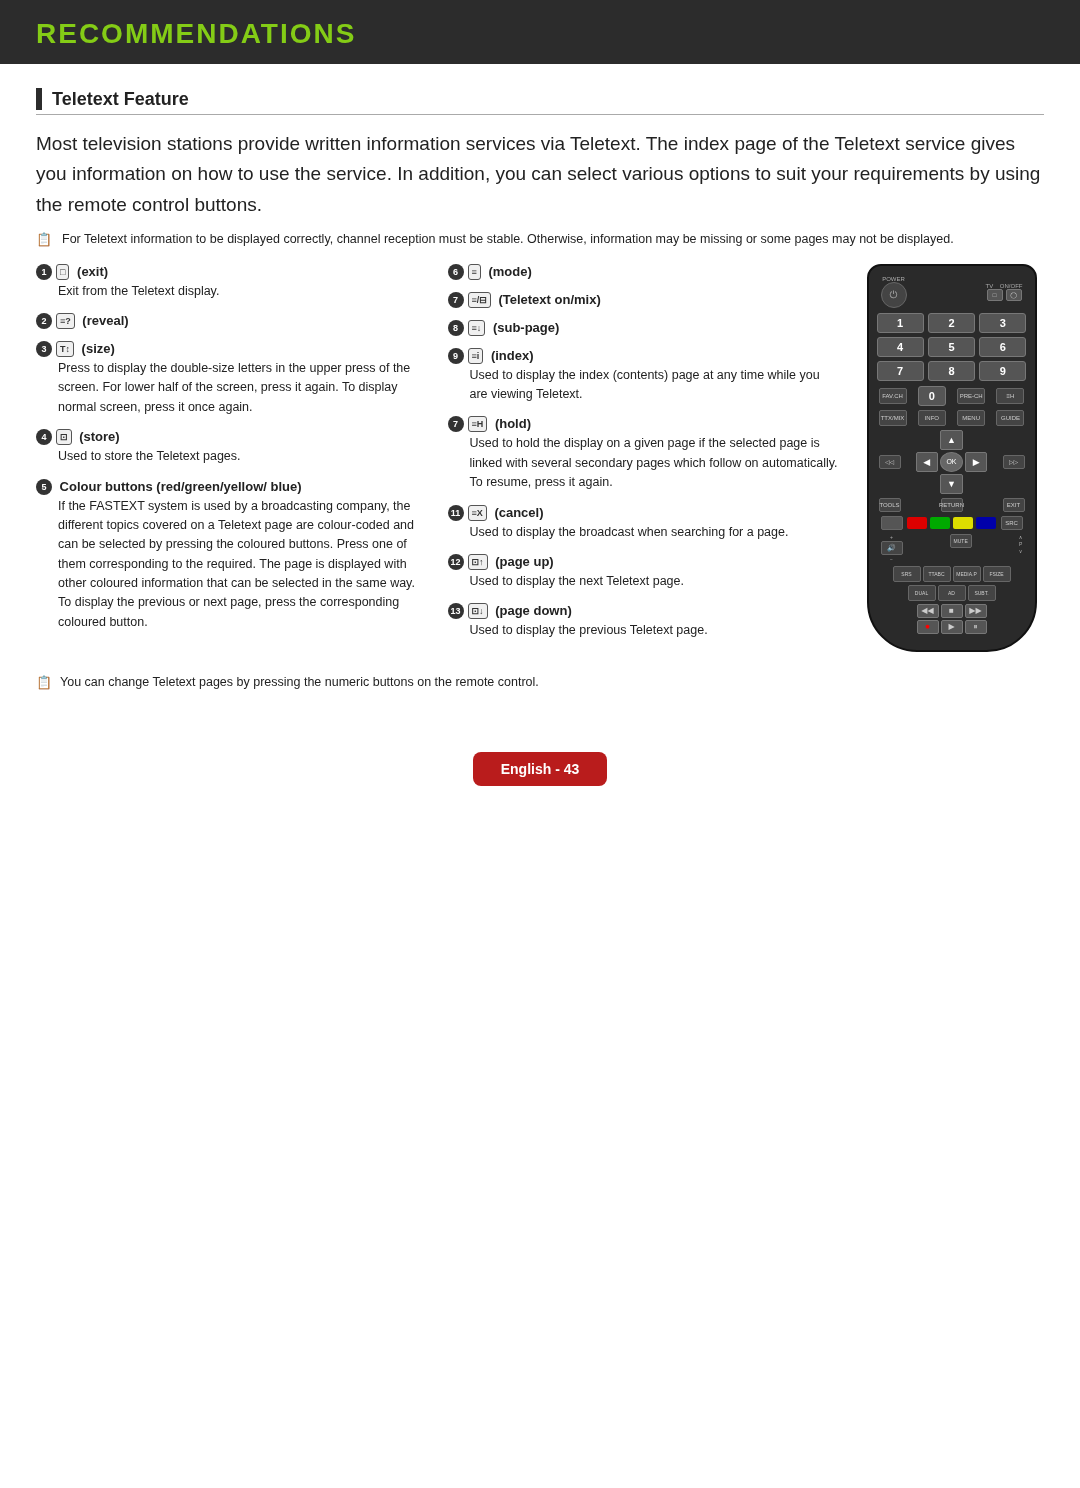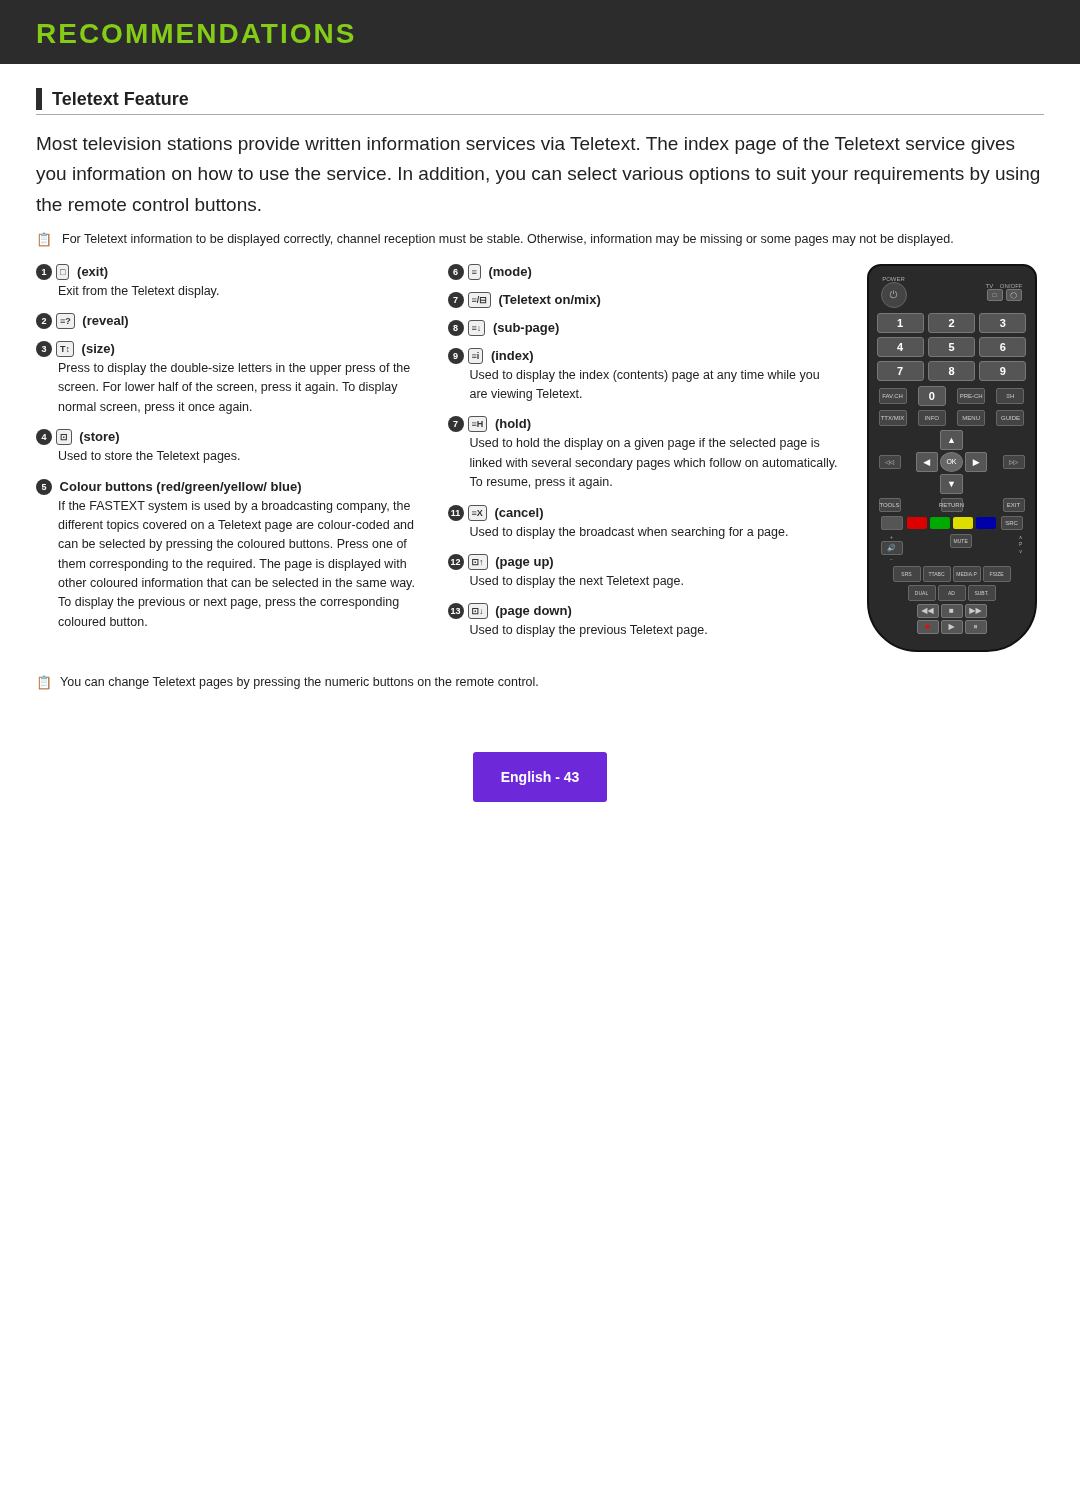--- a/index.html
+++ b/index.html
@@ -242,26 +242,26 @@
     }
 
     .bottom-note {
       margin-top: 20px;
       font-size: 12.5px;
       line-height: 1.5;
       display: flex;
       gap: 6px;
     }
     .footer-badge {
-      background: #6d28d9;
+      background: #b91c1c;
       color: #fff;
       font-weight: 700;
       font-size: 14px;
-      padding: 17px 28px;
-      border-radius: 3px;
+      padding: 9px 28px;
+      border-radius: 8px;
     }
 
     .label-circle {
       display: inline-flex;
       align-items: center;
       justify-content: center;
       width: 16px;
       height: 16px;
       border-radius: 50%;
       background: #333;

